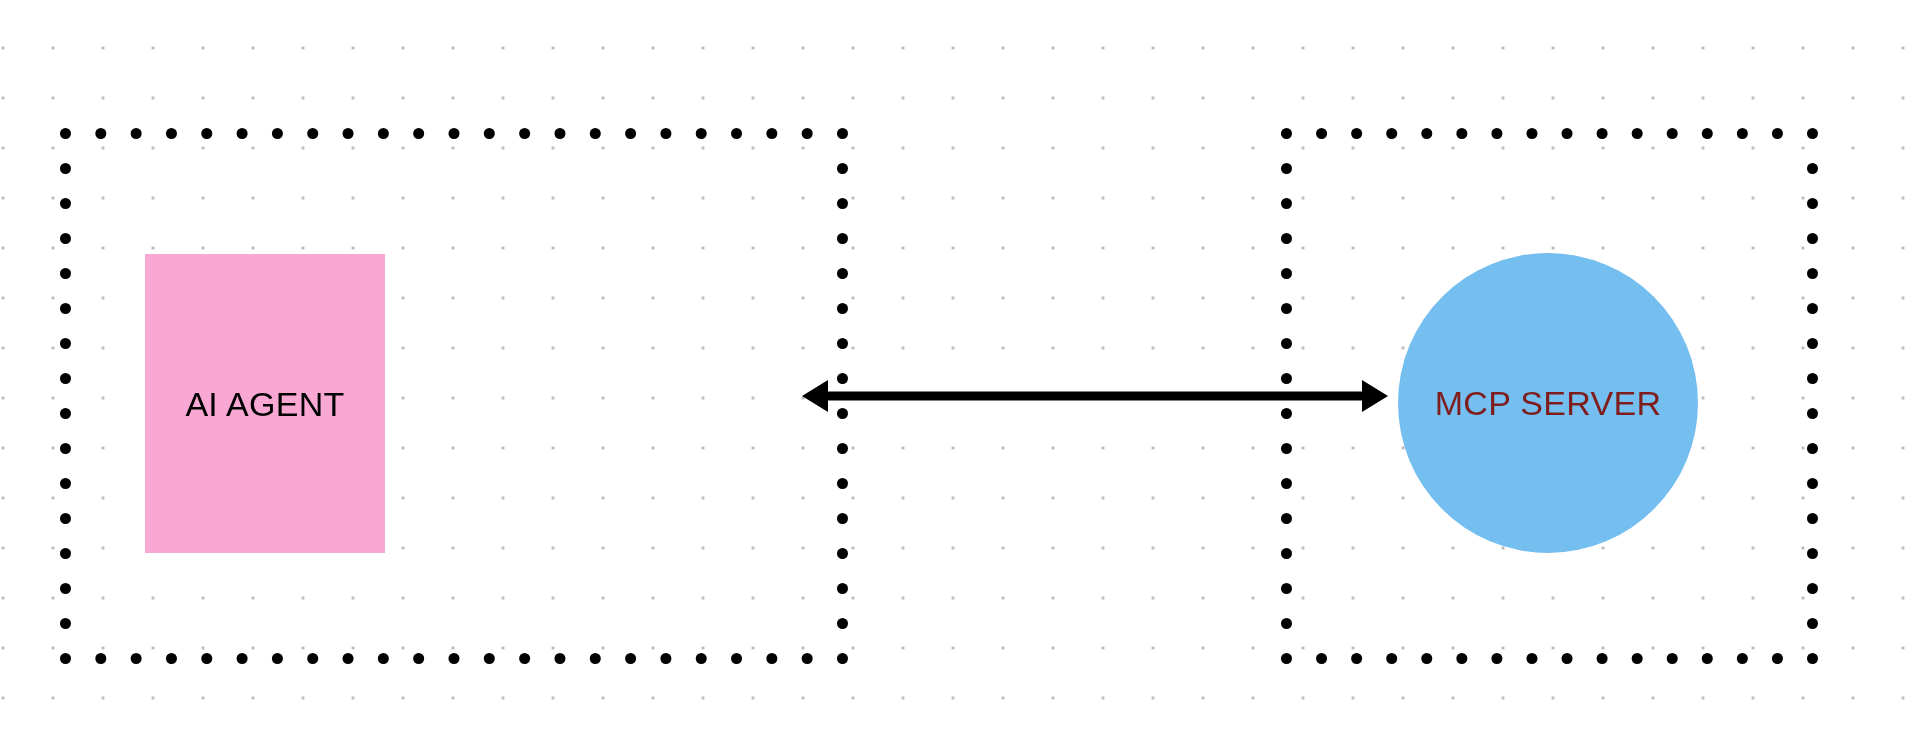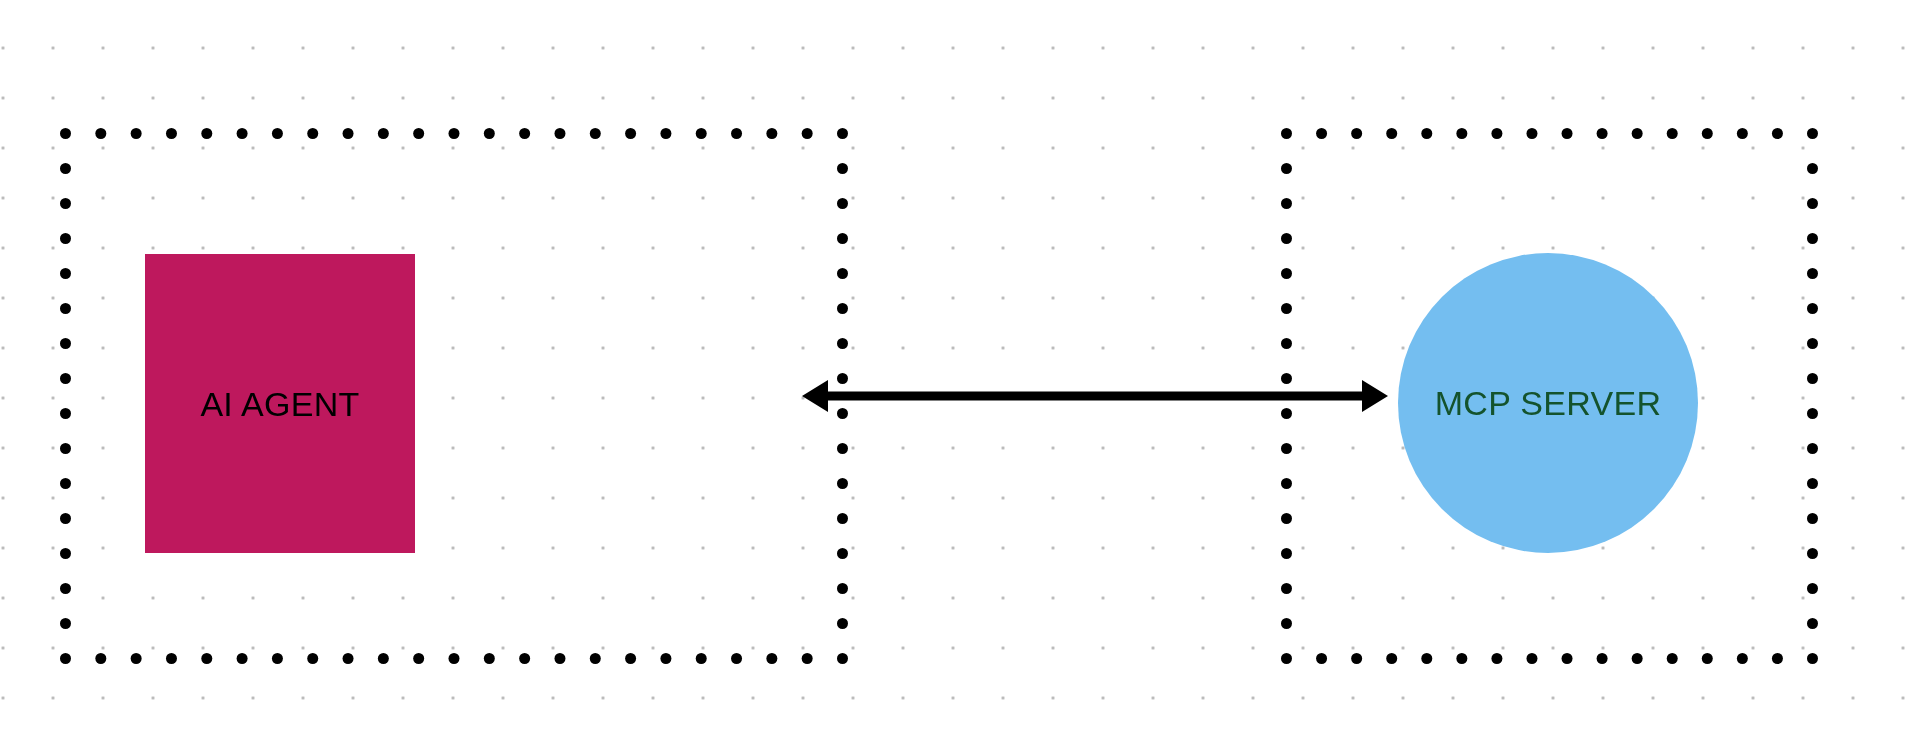--- a/index.html
+++ b/index.html
@@ -238,22 +238,22 @@
   </div>
 
   <div class="connector" id="connector-0" style="left: 770px; top: 364px; width: 650px; height: 64px;">
     <svg id="svg-connector-0" width="650" height="64" viewBox="770 364 650 64">
         <line x1="824.1" y1="396" x2="1365.9" y2="396" stroke="#000000" stroke-width="9"></line>
         <polygon points="1388,396 1362,412.12 1362,379.88" fill="#000000"></polygon>
         <polygon points="802,396 828,379.88 828,412.12" fill="#000000"></polygon>
       </svg>
   </div>
 
-  <div class="node node-rect" id="node-ai-agent" style="left: 145px; top: 254px; width: 270px; height: 299px; background: #be185d; font-size: 34px; color: rgb(0, 0, 0);">
+  <div class="node node-rect" id="node-ai-agent" style="left: 145px; top: 254px; width: 240px; height: 299px; background: #f9a8d4; font-size: 34px; color: rgb(0, 0, 0);">
     <span class="node-label">AI AGENT</span>
   </div>
 
 
-  <div class="node node-circle" id="node-mcp-server" style="left: 1398px; top: 253px; width: 300px; height: 300px; background: rgb(116, 190, 240); font-size: 34px; color: #14532d;">
+  <div class="node node-circle" id="node-mcp-server" style="left: 1398px; top: 253px; width: 300px; height: 300px; background: rgb(116, 190, 240); font-size: 34px; color: #7f1d1d;">
     <span class="node-label">MCP SERVER</span>
   </div>
 
 </div>
 
 </body></html>

